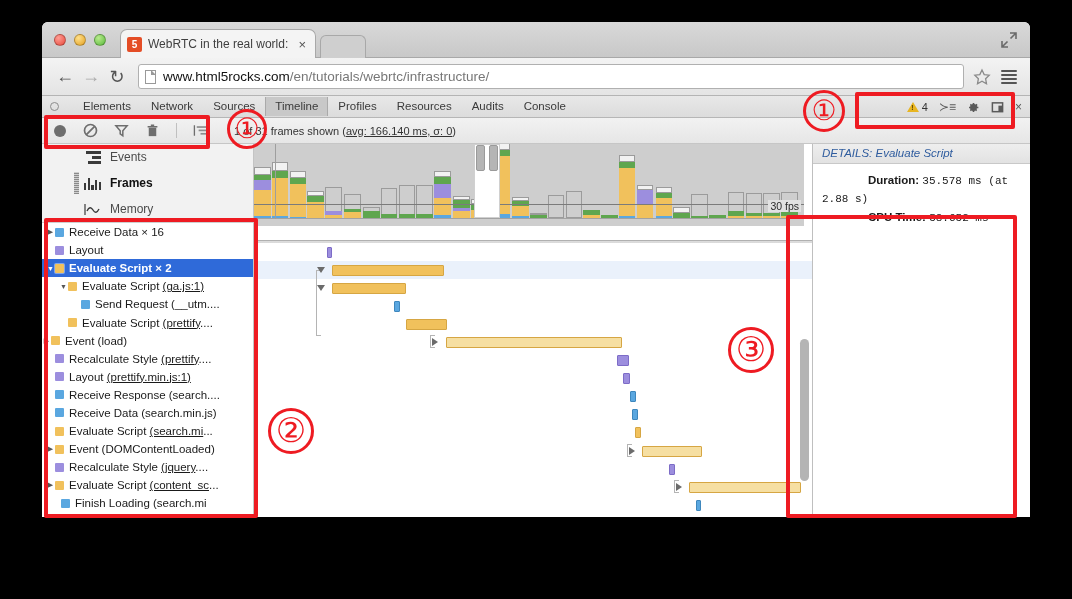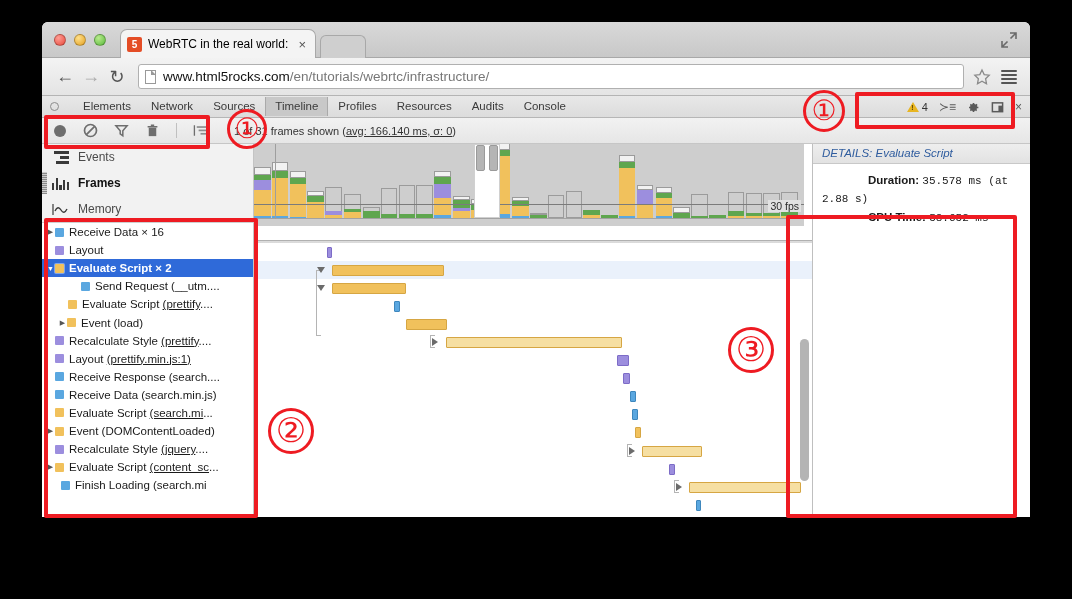--- a/index.html
+++ b/index.html
@@ -40,21 +40,21 @@
     border-radius: 7px 7px 0 0;
     display: flex; align-items: center; padding: 0 6px;
   }
   .favicon {
     width: 15px; height: 15px; border-radius: 2px;
     background: #e44d26; color: #fff;
     font-size: 10px; font-weight: bold; line-height: 15px; text-align: center;
     flex: none; margin-right: 6px;
   }
   .tab-title {
-    font-size: 12px; color: #000000; white-space: nowrap;
+    font-size: 12px; color: #404040; white-space: nowrap;
     overflow: hidden; text-overflow: clip; flex: 1;
   }
   .tab-close { font-size: 13px; color: #555; padding: 0 3px; flex: none; }
   .tab-new {
     position: absolute; left: 278px; top: 13px;
     width: 46px; height: 23px;
     border: 1px solid #a8a8a8; border-bottom: none;
     border-radius: 6px 6px 0 0;
     background: #cfcfcf;
   }
@@ -138,21 +138,21 @@
   .tl-status { font-size: 11px; color: #333; margin-left: 10px; white-space: nowrap; }
   .tl-status u { text-decoration: underline; }
   .tbar-sep { width: 1px; height: 15px; background: #c0c0c0; }
 
   
   .dt-body { position: relative; height: 372px; display: flex; }
 
   
   .left-col { width: 212px; flex: none; position: relative;
     background: #f7f7f7; border-right: 1px solid #c4c4c4; }
-  .rail { background: #f2f2f2; border-bottom: 1px solid #cfcfcf; }
+  .rail { background: #f2f2f2; border-bottom: 1px solid #cfcfcf; padding-left: 32px; }
   .rail-item {
     height: 26px; display: flex; align-items: center; gap: 9px;
     padding-left: 10px; font-size: 12px; color: #4a4a4a; position: relative;
   }
   .rail-item.active { color: #111; font-weight: bold; }
   .rail-item.active::before {
     content: ""; position: absolute; left: 0; top: 2px; width: 5px; height: 22px;
     background: repeating-linear-gradient(0deg,#8a8a8a 0 1px,#cfcfcf 1px 2px);
   }
   .rail-ic { width: 17px; height: 14px; flex: none; display: flex; align-items: flex-end; gap: 1.5px; }
@@ -406,31 +406,36 @@
               <div class="tree-row" style="padding-left: 4px;">
                 <span class="tw"></span>
                 <span class="cat" style="background: rgb(156, 142, 222);"></span>
                 <span class="lbl">Layout</span>
               </div>
               <div class="tree-row sel" style="padding-left: 4px;">
                 <span class="tw">▼</span>
                 <span class="cat" style="background: rgb(241, 193, 92);"></span>
                 <span class="lbl">Evaluate Script × 2</span>
               </div>
+              <div class="tree-row" style="padding-left: 17px;">
+                <span class="tw">▼</span>
+                <span class="cat" style="background: rgb(241, 193, 92);"></span>
+                <span class="lbl">Evaluate Script <span class="lnk">(ga.js:1)</span></span>
+              </div>
               <div class="tree-row" style="padding-left: 30px;">
                 <span class="tw"></span>
                 <span class="cat" style="background: rgb(90, 167, 224);"></span>
                 <span class="lbl">Send Request (__utm....</span>
               </div>
               <div class="tree-row" style="padding-left: 17px;">
                 <span class="tw"></span>
                 <span class="cat" style="background: rgb(241, 193, 92);"></span>
                 <span class="lbl">Evaluate Script <span class="lnk">(prettify</span>....</span>
               </div>
-              <div class="tree-row" style="padding-left: 16px;">
+              <div class="tree-row" style="padding-left: 0;">
                 <span class="tw">▶</span>
                 <span class="cat" style="background: rgb(241, 193, 92);"></span>
                 <span class="lbl">Event (load)</span>
               </div>
               <div class="tree-row" style="padding-left: 4px;">
                 <span class="tw"></span>
                 <span class="cat" style="background: rgb(156, 142, 222);"></span>
                 <span class="lbl">Recalculate Style <span class="lnk">(prettify</span>....</span>
               </div>
               <div class="tree-row" style="padding-left: 4px;">

